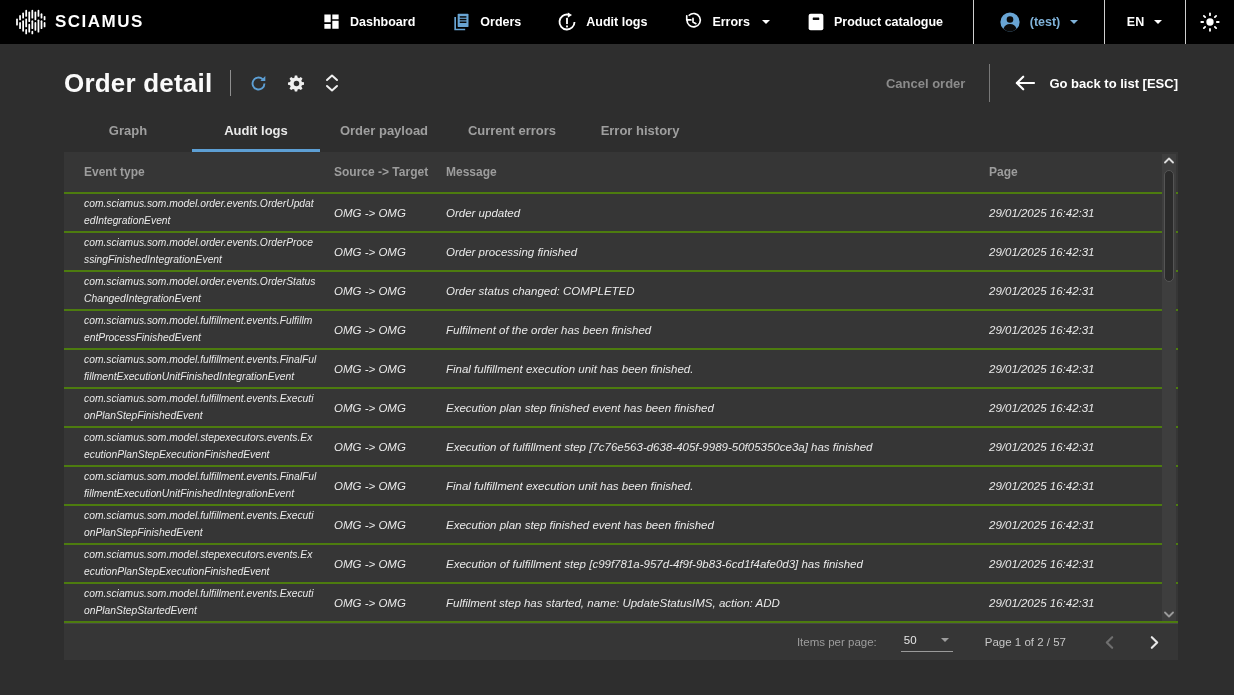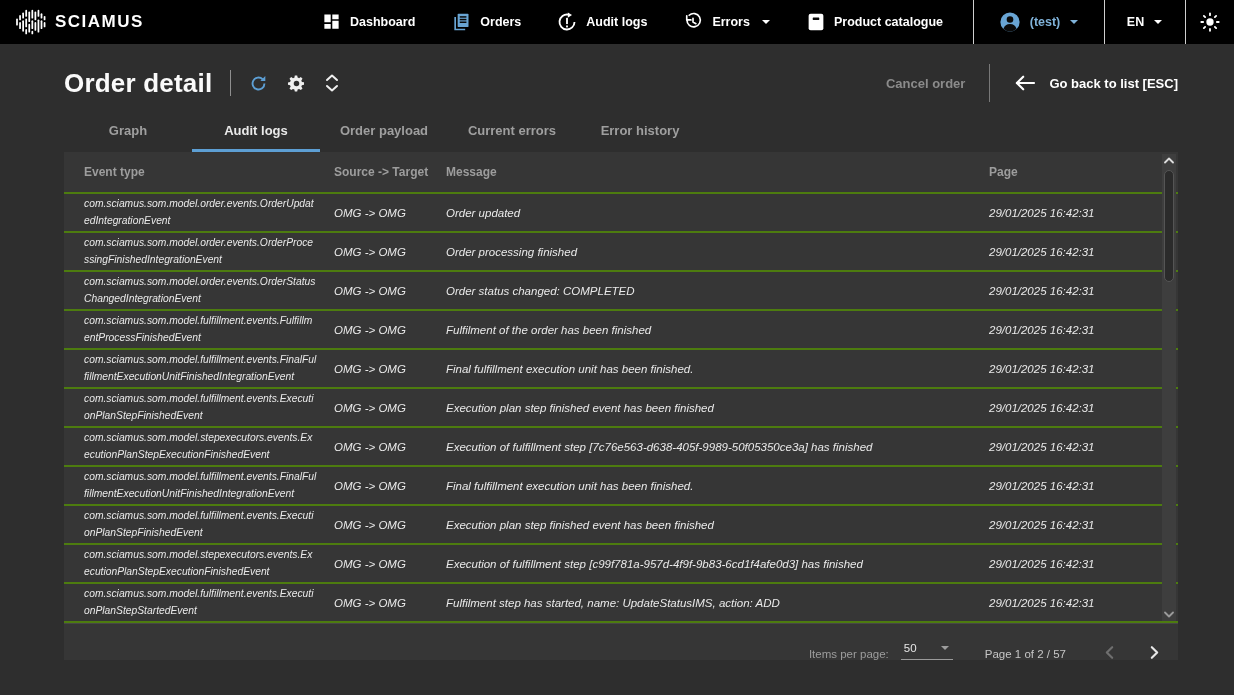--- a/index.html
+++ b/index.html
@@ -60,26 +60,26 @@
 
   
   .scrollbar { position:absolute; top:2px; right:2px; bottom:2px; width:14px; background:#3e3e3e; }
   .sb-btn { position:absolute; left:0; right:0; display:flex; justify-content:center; cursor:pointer; }
   .sb-up { top:3px; color:#dcdcdc; }
   .sb-down { bottom:3px; color:#9a9a9a; }
   .sb-thumb { position:absolute; top:16px; left:2px; width:10px; height:112px;
               background:#2b2b2b; border:1px solid #555; border-radius:6px; cursor:pointer; }
 
   
-  .paginator { height:37px; display:flex; align-items:flex-end; justify-content:flex-end;
+  .paginator { height:37px; display:flex; align-items:center; justify-content:flex-end;
                padding-right:16px; font-size:11.5px; color:#9d9d9d; background:#363636; }
   .ipp-label { margin-right:12px; }
   .ipp-select { display:flex; align-items:center; justify-content:space-between; gap:14px;
                 border-bottom:1px solid #9a9a9a; padding:2px 3px 5px; min-width:52px;
-                color:#e6e6e6; cursor:pointer; }
+                color:#e6e6e6; cursor:pointer;margin-left:12px; }
   .ipp-select .caret { color:#9d9d9d; display:flex; }
   .page-info { margin:0 36px 0 32px; color:#c6c6c6; }
   .pg-btn { display:flex; align-items:center; cursor:pointer; }
   .pg-prev { color:#6f6f6f; margin-right:30px; }
   .pg-next { color:#e8e8e8; }
 </style>
 </head>
 <body>
 
 <header class="topbar">

